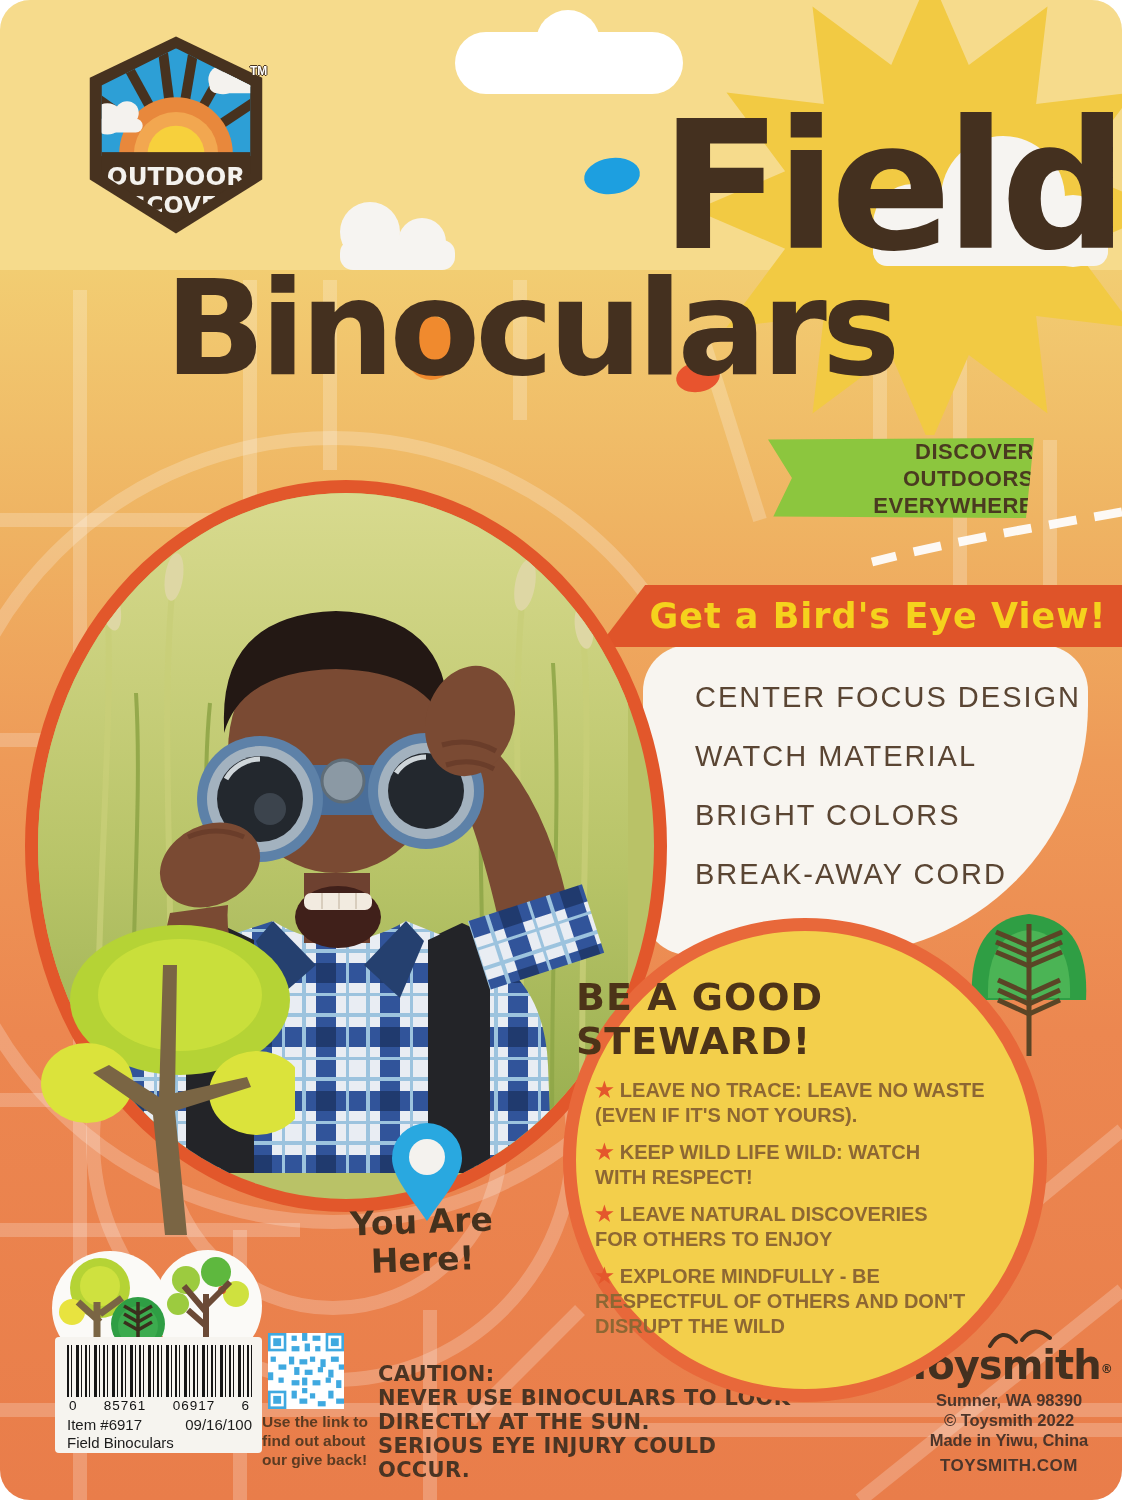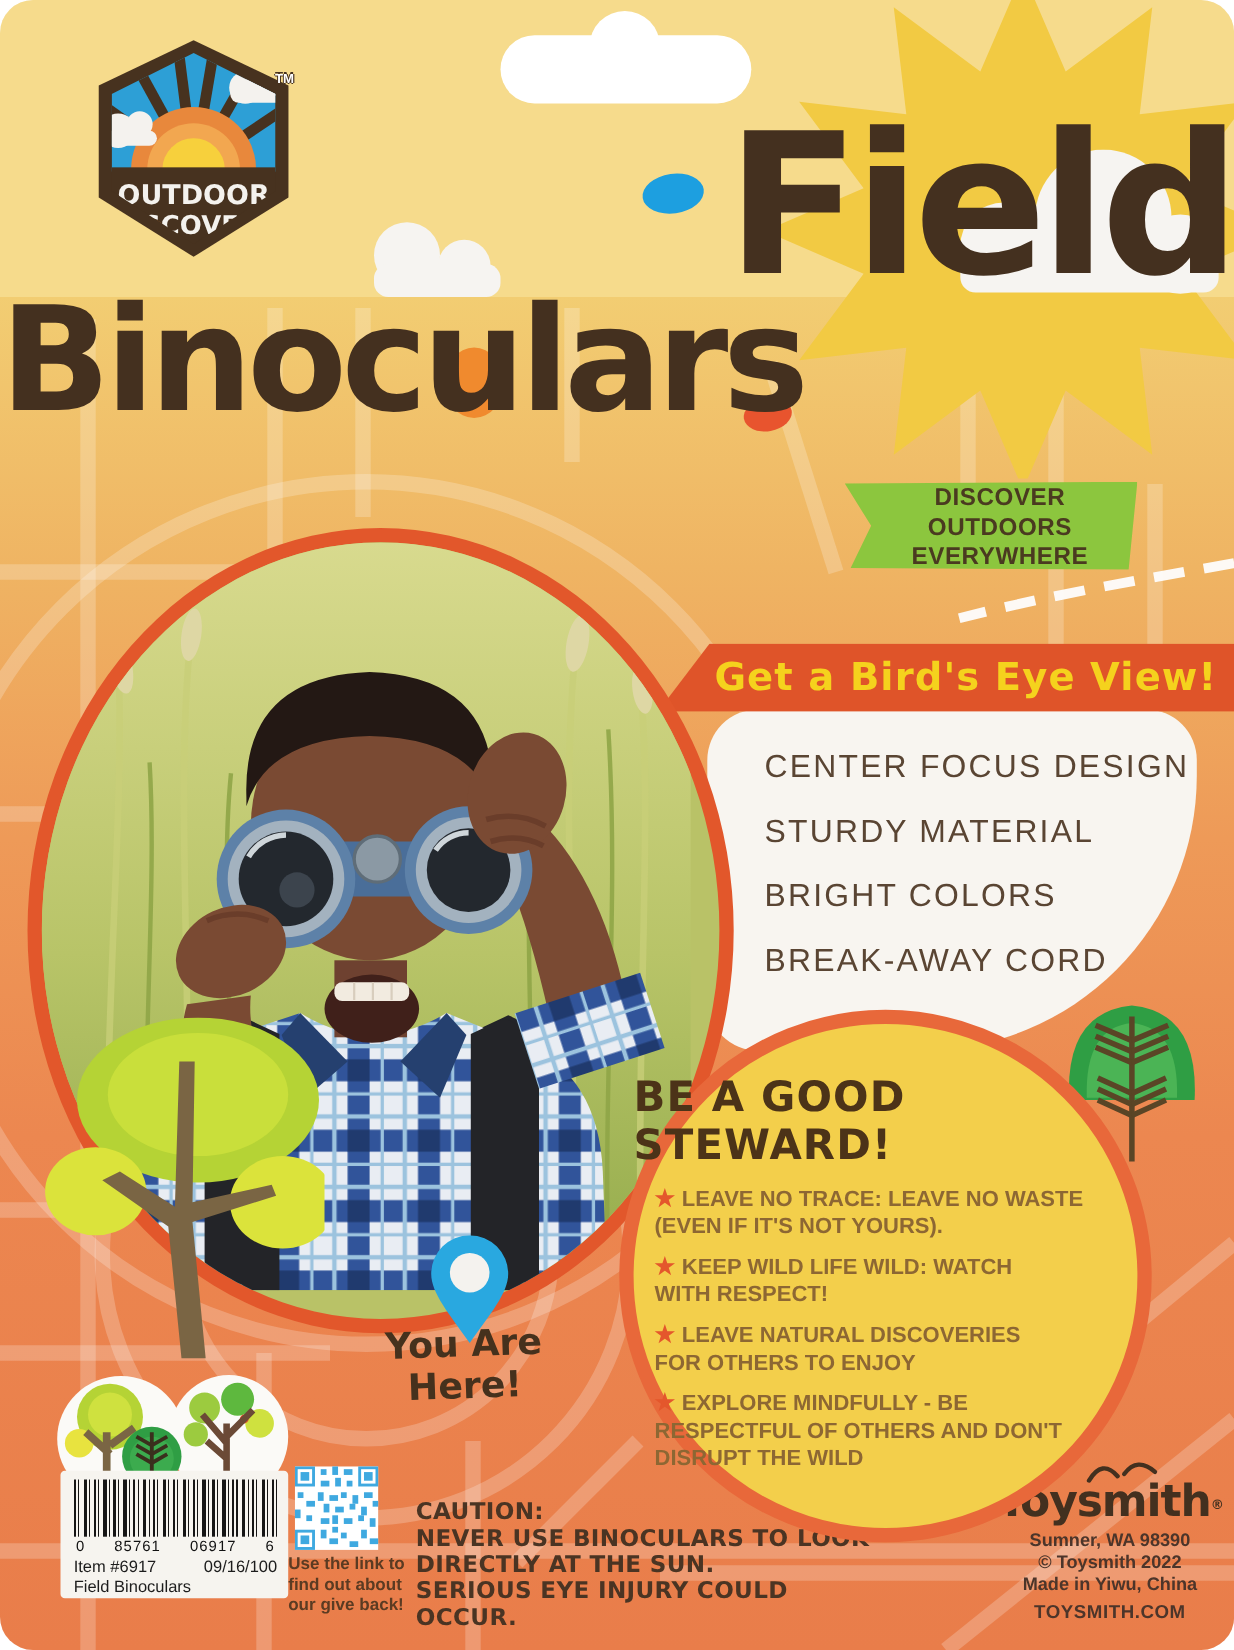--- a/index.html
+++ b/index.html
@@ -20,32 +20,32 @@
   .slot-bump{left:536px;top:10px;width:64px;height:46px;background:#fff;border-radius:32px 32px 0 0;}
 
   
   .logo{left:78px;top:28px;width:196px;height:212px;}
   .logo-tm{left:250px;top:64px;font-size:12px;font-weight:bold;color:#fff;
            text-shadow:-1px 0 #47321f,1px 0 #47321f,0 -1px #47321f,0 1px #47321f;}
 
   
   .title1{left:0;top:98px;width:1122px;text-align:right;font-family:"DejaVu Sans",sans-serif;
           font-weight:bold;font-size:178px;line-height:1;color:#44301f;letter-spacing:-6px;z-index:4;}
-  .title2{left:0;top:262px;width:1060px;font-family:"DejaVu Sans",sans-serif;
+  .title2{left:0;top:262px;width:1060px;text-align:center;font-family:"DejaVu Sans",sans-serif;
           font-weight:bold;font-size:132px;line-height:1;color:#44301f;letter-spacing:-5px;z-index:4;}
   .blob{z-index:3;border-radius:50%;}
   .blob-e{left:584px;top:158px;width:56px;height:36px;background:#1d9fe0;transform:rotate(-8deg);}
   .blob-o{left:404px;top:316px;width:54px;height:64px;background:#f08a2e;}
   .blob-a{left:676px;top:362px;width:44px;height:30px;background:#e8542e;transform:rotate(-10deg);}
 
   
   .ribbon{left:768px;top:438px;width:266px;height:80px;background:#8cc63e;z-index:4;
           clip-path:polygon(0 2%,100% 0,97% 100%,2% 98%,9% 50%);
           display:flex;align-items:center;justify-content:center;}
-  .ribbon-text{font-size:22px;font-weight:bold;color:#4a3a20;text-align:center;line-height:27px;
+  .ribbon-text{font-size:22px;font-weight:bold;color:#4a3a20;text-align:right;line-height:27px;
                letter-spacing:.5px;padding-left:16px;}
 
   
   .photo{left:25px;top:480px;width:616px;height:706px;border-radius:50%;
          border:13px solid #e2572b;overflow:hidden;z-index:6;background:#b9c267;}
 
   
   .banner{left:598px;top:585px;width:524px;height:62px;background:#df5429;z-index:5;
           clip-path:polygon(9% 0,100% 0,100% 100%,0 100%);
           display:flex;align-items:center;justify-content:center;}
@@ -294,21 +294,21 @@
     </svg>
   </div>
 
   <div class="abs banner">
     <div class="banner-text">Get a Bird's Eye View!</div>
   </div>
 
   <div class="abs panel">
     <div class="features">
       <div class="feature">CENTER FOCUS DESIGN</div>
-      <div class="feature">STURDY MATERIAL</div>
+      <div class="feature">WATCH MATERIAL</div>
       <div class="feature">BRIGHT COLORS</div>
       <div class="feature">BREAK-AWAY CORD</div>
     </div>
   </div>
 
   <div class="abs steward">
     <div class="steward-title">
       <span>BE A GOOD</span><br>
       <span>STEWARD!</span>
     </div>

